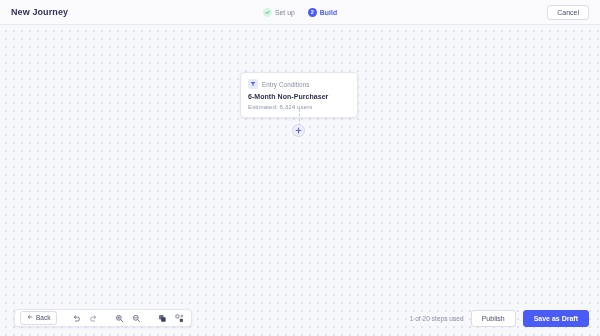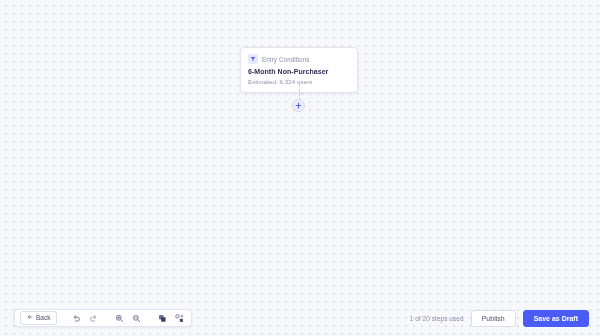--- a/index.html
+++ b/index.html
@@ -267,20 +267,41 @@
     border: 1px solid #4a5cf5;
     color: #ffffff;
     font-weight: bold;
   }
 </style>
 </head>
 <body>
 
 <div class="app">
 
+  <div class="header">
+    <div class="page-title">New Journey</div>
+
+    <div class="steps">
+      <div class="step">
+        <span class="step-badge done">
+          <svg class="check-glyph" viewBox="0 0 10 10" aria-hidden="true">
+            <path d="M2 5.2 L4 7.2 L8 2.8" fill="none" stroke="#1a9d5c" stroke-width="1.6" stroke-linecap="round" stroke-linejoin="round"></path>
+          </svg>
+        </span>
+        <span class="step-label">Set up</span>
+      </div>
+
+      <div class="step is-active">
+        <span class="step-badge active">2</span>
+        <span class="step-label">Build</span>
+      </div>
+    </div>
+
+    <button class="cancel-btn">Cancel</button>
+  </div>
 
   <div class="canvas">
 
     <div class="node-card">
       <div class="node-head">
         <span class="node-icon">
           <svg width="6" height="6" viewBox="0 0 10 10" aria-hidden="true">
             <path d="M1 1.6 H9 L5.9 5.2 V8.4 L4.1 7.4 V5.2 Z" fill="#4a5cf5"></path>
           </svg>
         </span>

